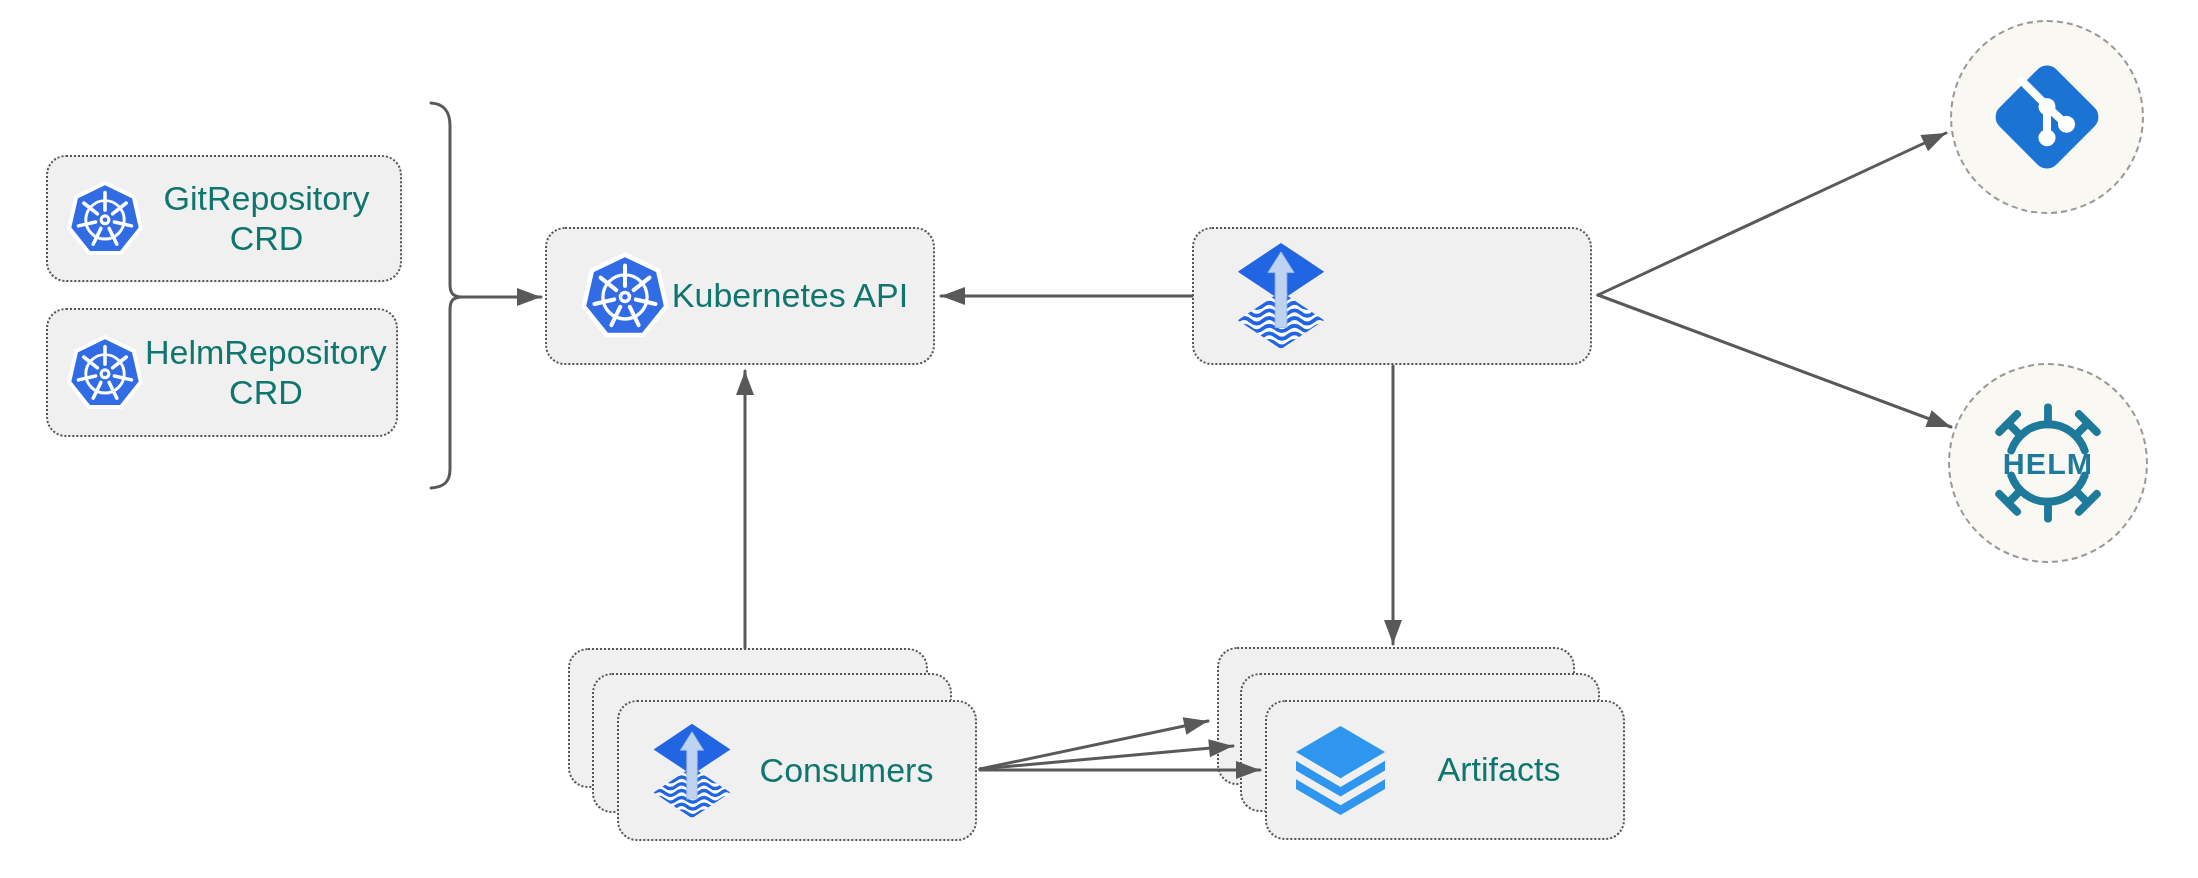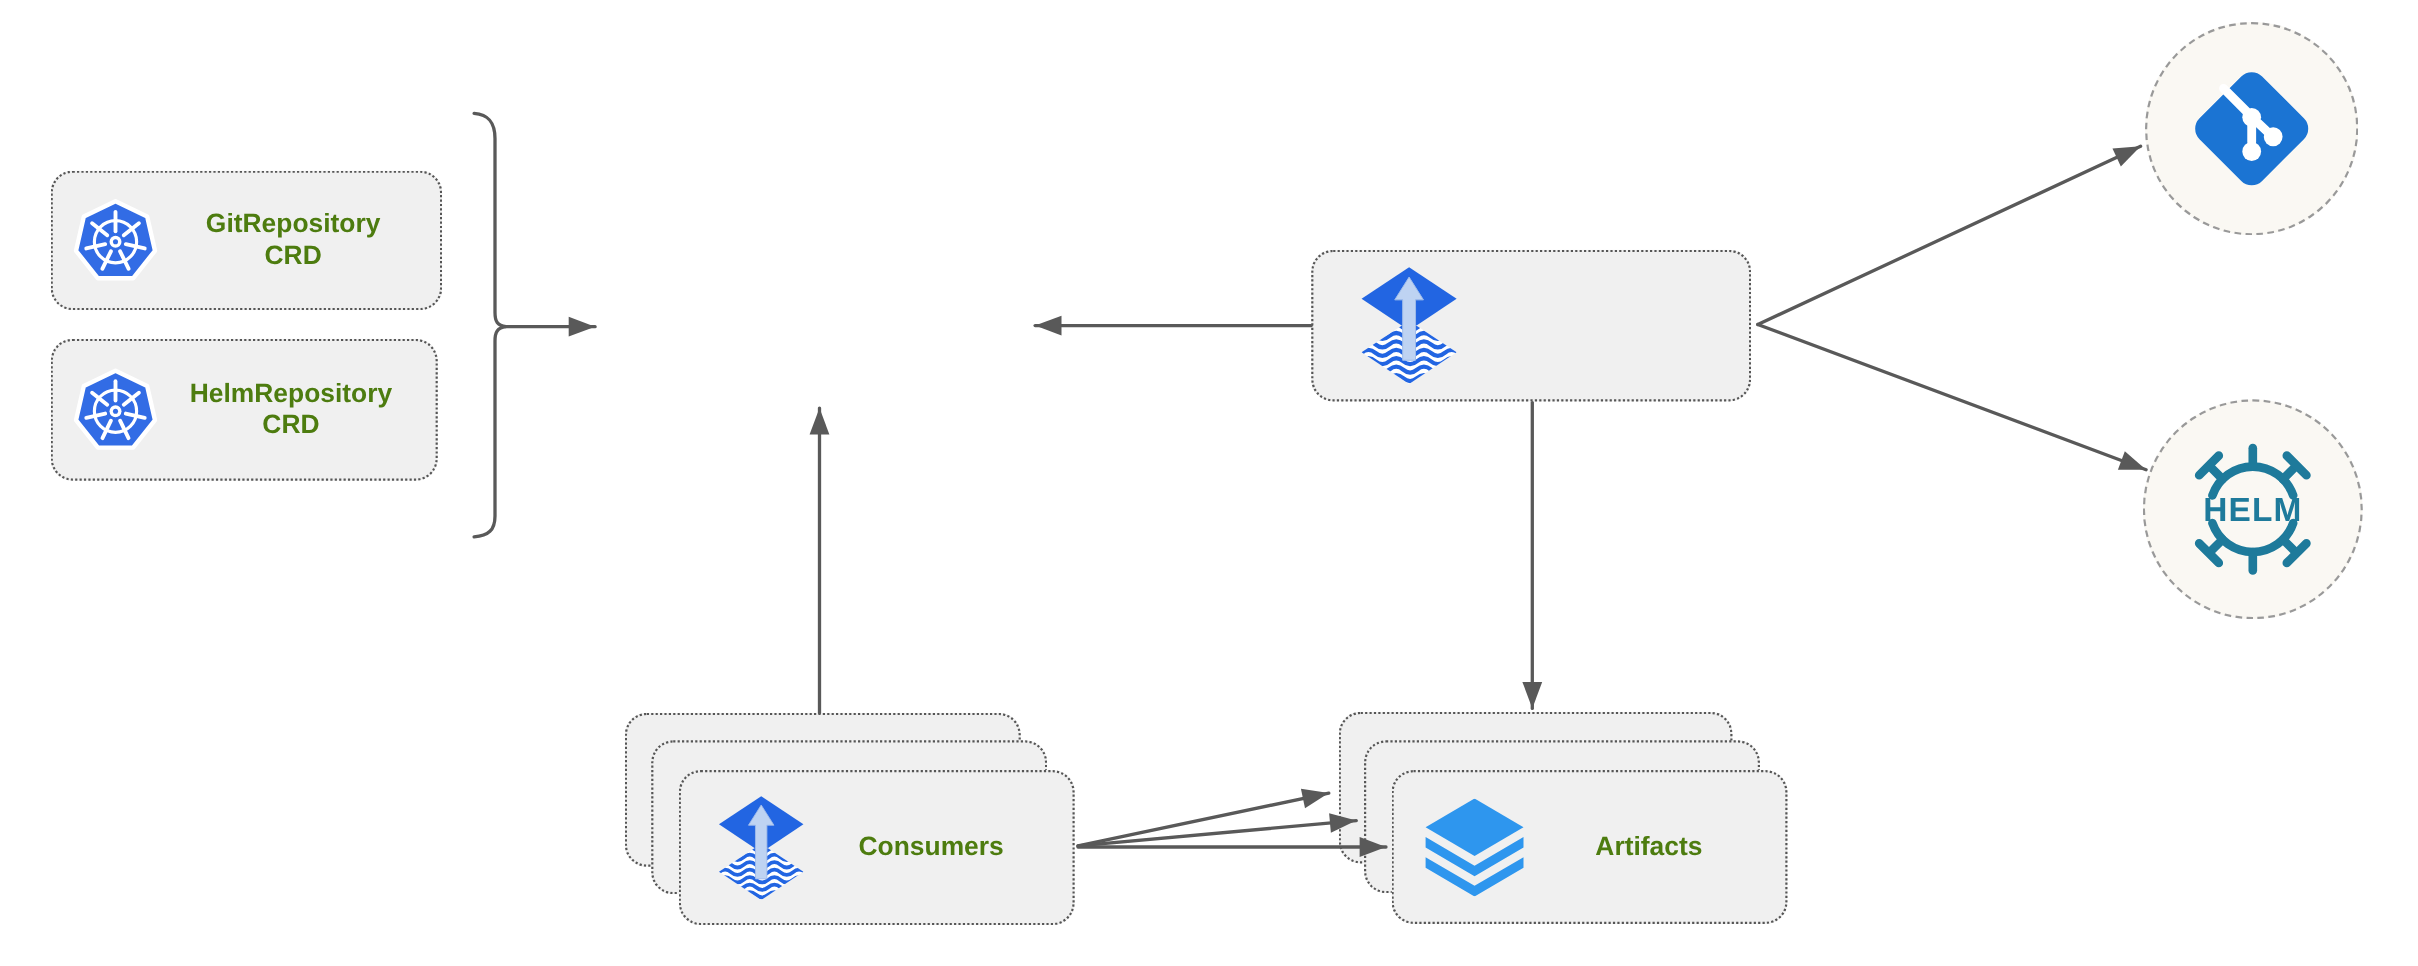--- a/index.html
+++ b/index.html
@@ -7,22 +7,22 @@
     position:relative;width:2198px;height:878px;background:#ffffff;overflow:hidden;
     font-family:"Liberation Sans","DejaVu Sans",sans-serif;
   }
   .node{
     position:absolute;box-sizing:border-box;
     background:#f0f0f0;border:2.5px dotted #555555;border-radius:20px;
     display:flex;align-items:center;
   }
   .node .icon{flex:0 0 auto;display:block;}
   .node .label{
-    flex:1 1 auto;text-align:center;color:#4d7c0f;
-    font-size:24px;line-height:1.17;white-space:pre-line;font-weight:bold;
+    flex:1 1 auto;text-align:center;color:#0f766e;
+    font-size:34px;line-height:1.17;white-space:pre-line;
   }
   .endpoint{
     position:absolute;box-sizing:border-box;border-radius:50%;
     background:#faf8f3;border:2.5px dashed #999999;
     display:flex;align-items:center;justify-content:center;
   }
   .connectors{position:absolute;left:0;top:0;pointer-events:none;}
   .defs-holder{position:absolute;width:0;height:0;overflow:hidden;}
 </style>
 </head>
@@ -125,20 +125,26 @@
   </div>
 
   <div class="node" style="left:46px;top:308px;width:352px;height:129px;padding:0 12px 0 17px">
     <svg class="icon" width="80" height="80">
         <use href="#sym-k8s"></use>
       </svg>
     <div class="label">HelmRepository
 CRD</div>
   </div>
 
+  <div class="node" style="left:545px;top:227px;width:390px;height:138px;padding:0 24px 0 32px">
+    <svg class="icon" width="92" height="92">
+        <use href="#sym-k8s"></use>
+      </svg>
+    <div class="label">Kubernetes API</div>
+  </div>
 
   <div class="node" style="left:1192px;top:227px;width:400px;height:138px;padding:0 16px 0 42px">
     <svg class="icon" width="90" height="110">
         <use href="#sym-flux"></use>
       </svg>
   </div>
 
   <div class="node" style="left:617px;top:700px;width:360px;height:141px;padding:0 14px 0 33px">
     <svg class="icon" width="80" height="98">
         <use href="#sym-flux"></use>

